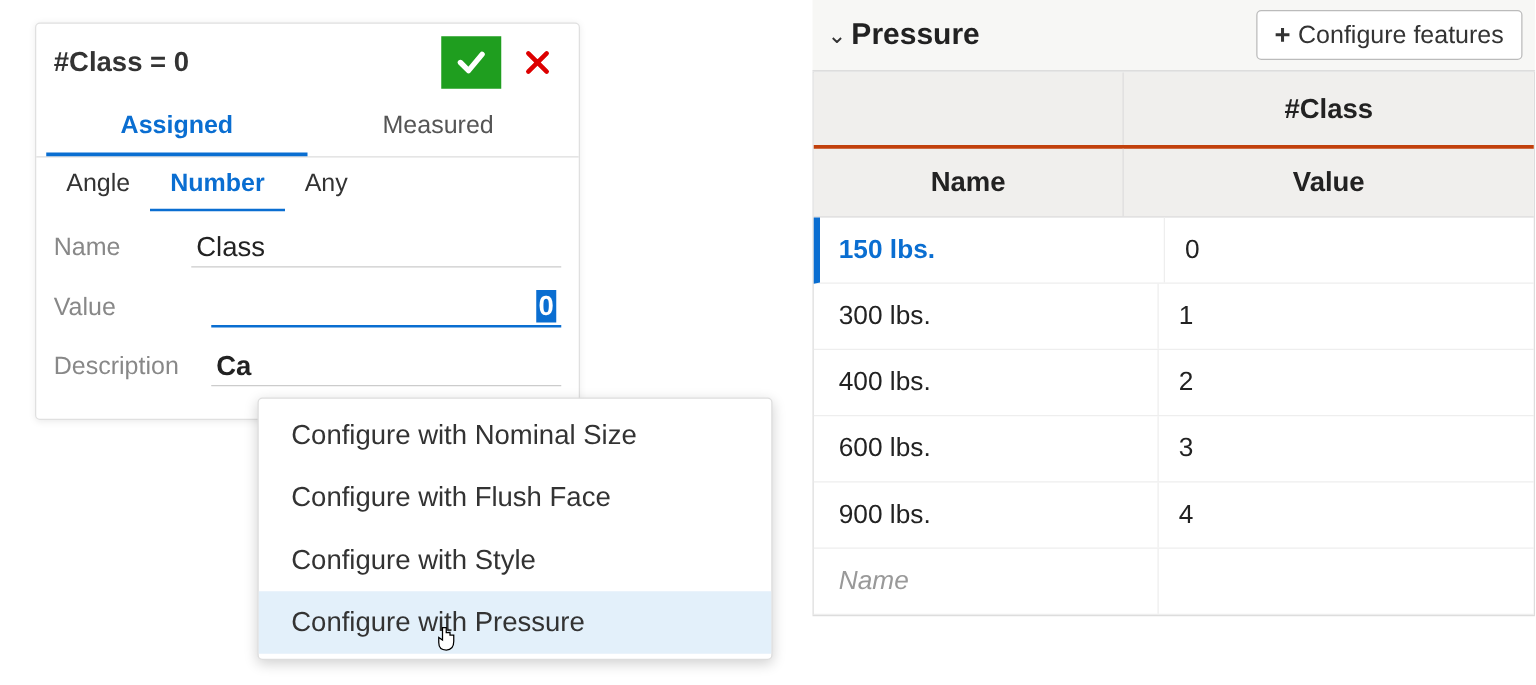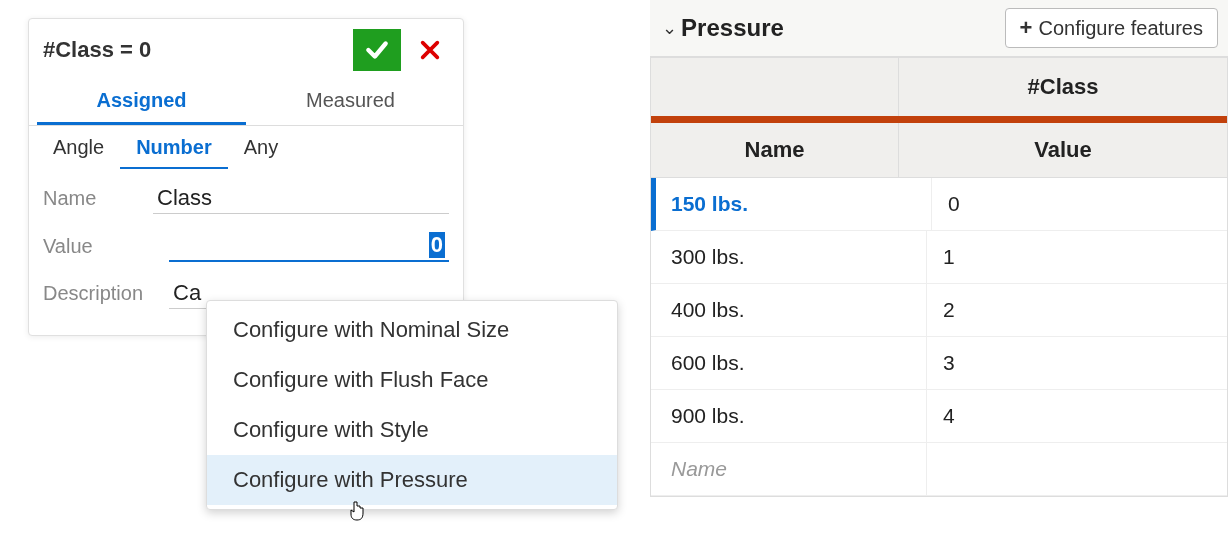--- a/index.html
+++ b/index.html
@@ -113,26 +113,27 @@
   .desc-input {
     flex: 1;
     font-size: 22px;
     color: #222;
     border: none;
     border-bottom: 1px solid #ccc;
     padding: 2px 4px;
     background: transparent;
     white-space: nowrap;
     overflow: hidden;
+    font-weight: bold;
   }
 
   
   .menu {
     position: absolute;
-    left: 206px; top: 300px;
+    left: 206px; top: 318px;
     width: 412px;
     background: #fff;
     border: 1px solid #ddd;
     border-radius: 4px;
     box-shadow: 0 3px 10px rgba(0,0,0,0.18);
     padding: 4px 0;
   }
   .menu-item {
     padding: 12px 26px;
     font-size: 22px;
@@ -189,21 +190,21 @@
 
   .cfg-table {
     border: 1px solid #ddd;
     background: #fff;
   }
   .cfg-table .thead {
     background: #f0efed;
   }
   .cfg-table .class-header {
     display: flex;
-    border-bottom: 7px solid #c2410c;
+    border-bottom: 3px solid #c2410c;
   }
   .spacer-cell {
     width: 248px;
     border-right: 1px solid #ddd;
   }
   .class-cell {
     flex: 1;
     text-align: center;
     font-size: 22px;
     font-weight: bold;

